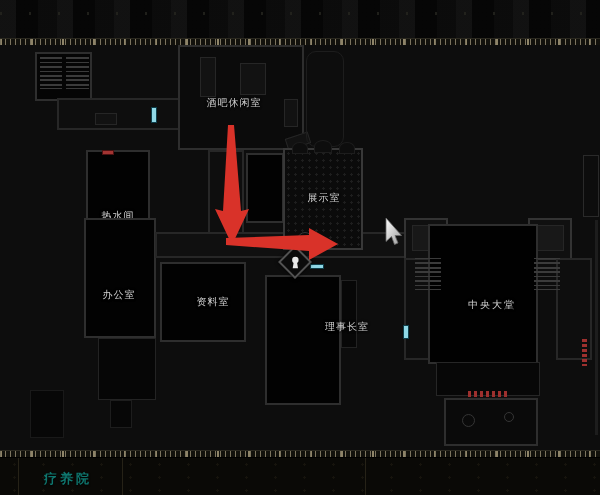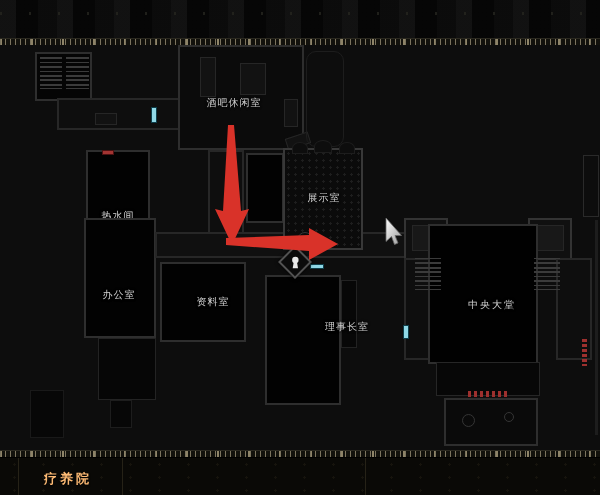--- a/index.html
+++ b/index.html
@@ -51,21 +51,21 @@
   .circle-sym{border:1px solid #353535;border-radius:50%;background:transparent;}
   .overlay-svg{position:absolute;left:0;top:0;pointer-events:none;}
   
   .footer-band{
     left:0;top:458px;width:600px;height:37px;background-color:#0a0906;
     background-image:radial-gradient(circle,#17140d 1px,transparent 1.3px);
     background-size:29px 13px;
   }
   .footer-divider{top:458px;width:1px;height:37px;background:#262217;}
   .area-label{
-    position:absolute;left:44px;top:470px;color:#fdba74;font-size:13px;
+    position:absolute;left:44px;top:470px;color:#0f766e;font-size:13px;
     font-weight:bold;letter-spacing:3px;text-shadow:0 1px 2px #000;
   }
 </style>
 </head>
 <body>
 
 <div class="screen">
 
   <div class="abs top-band"></div>
   <div class="abs top-dots"></div>

